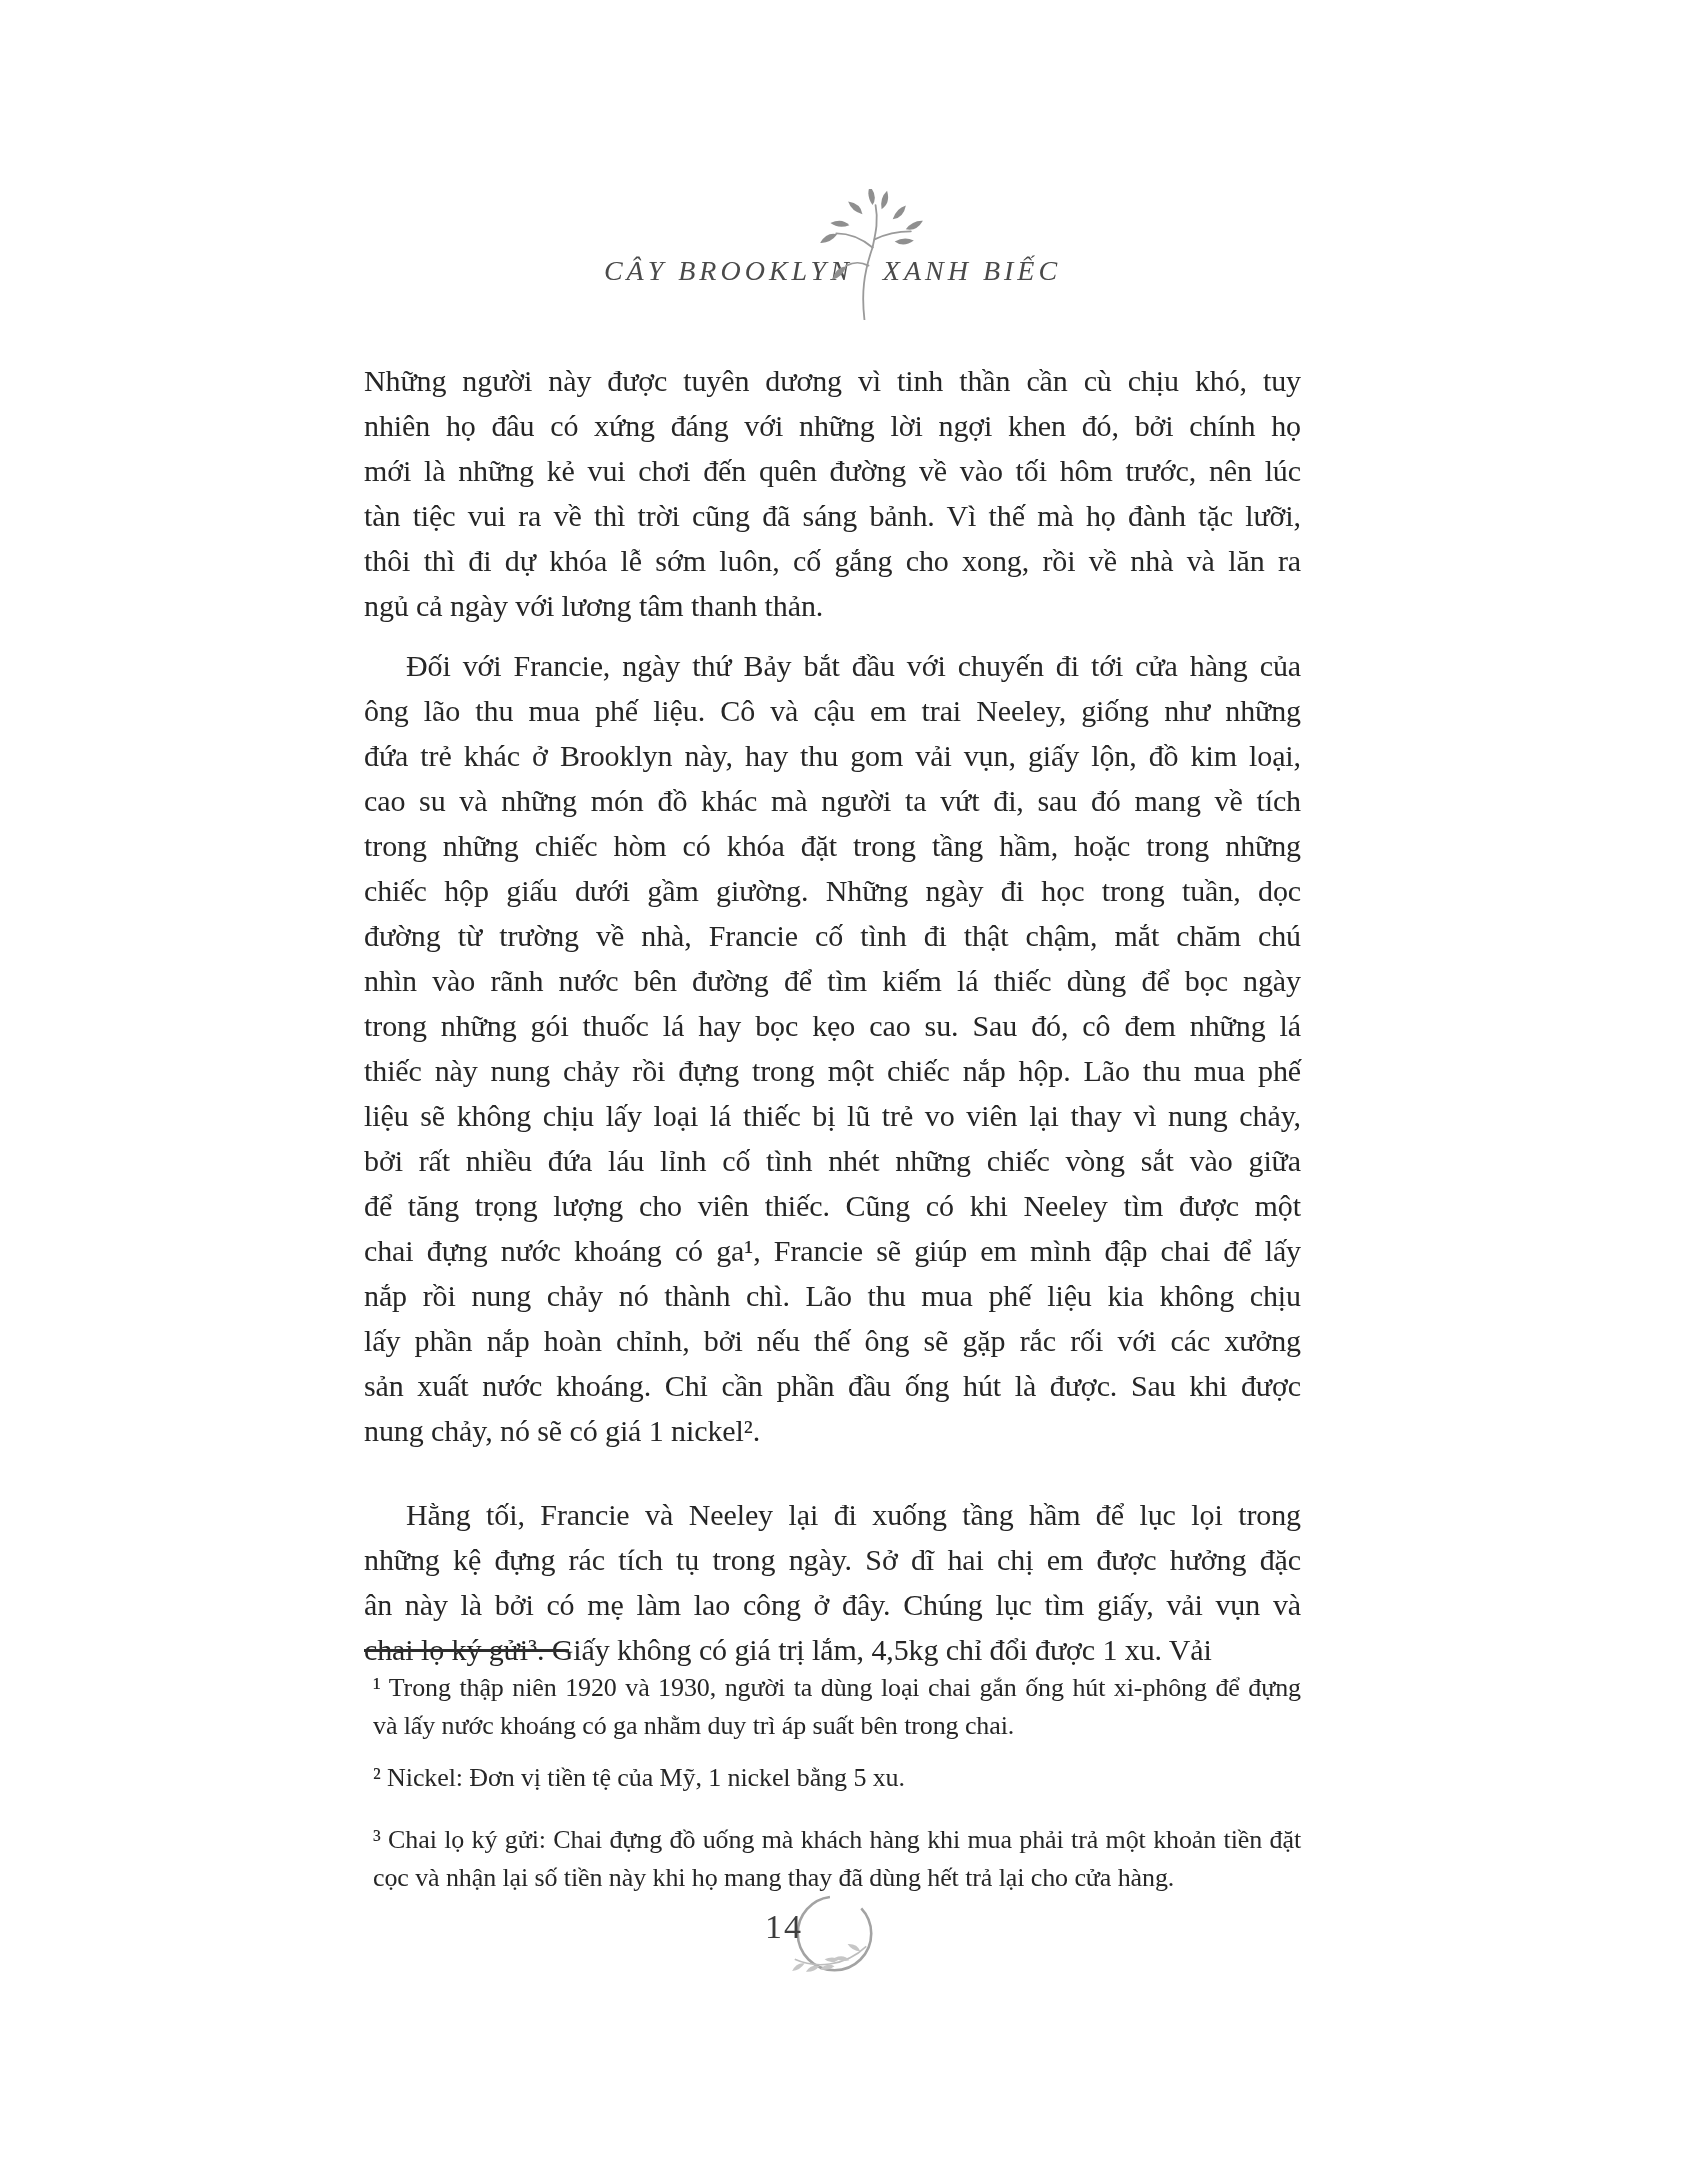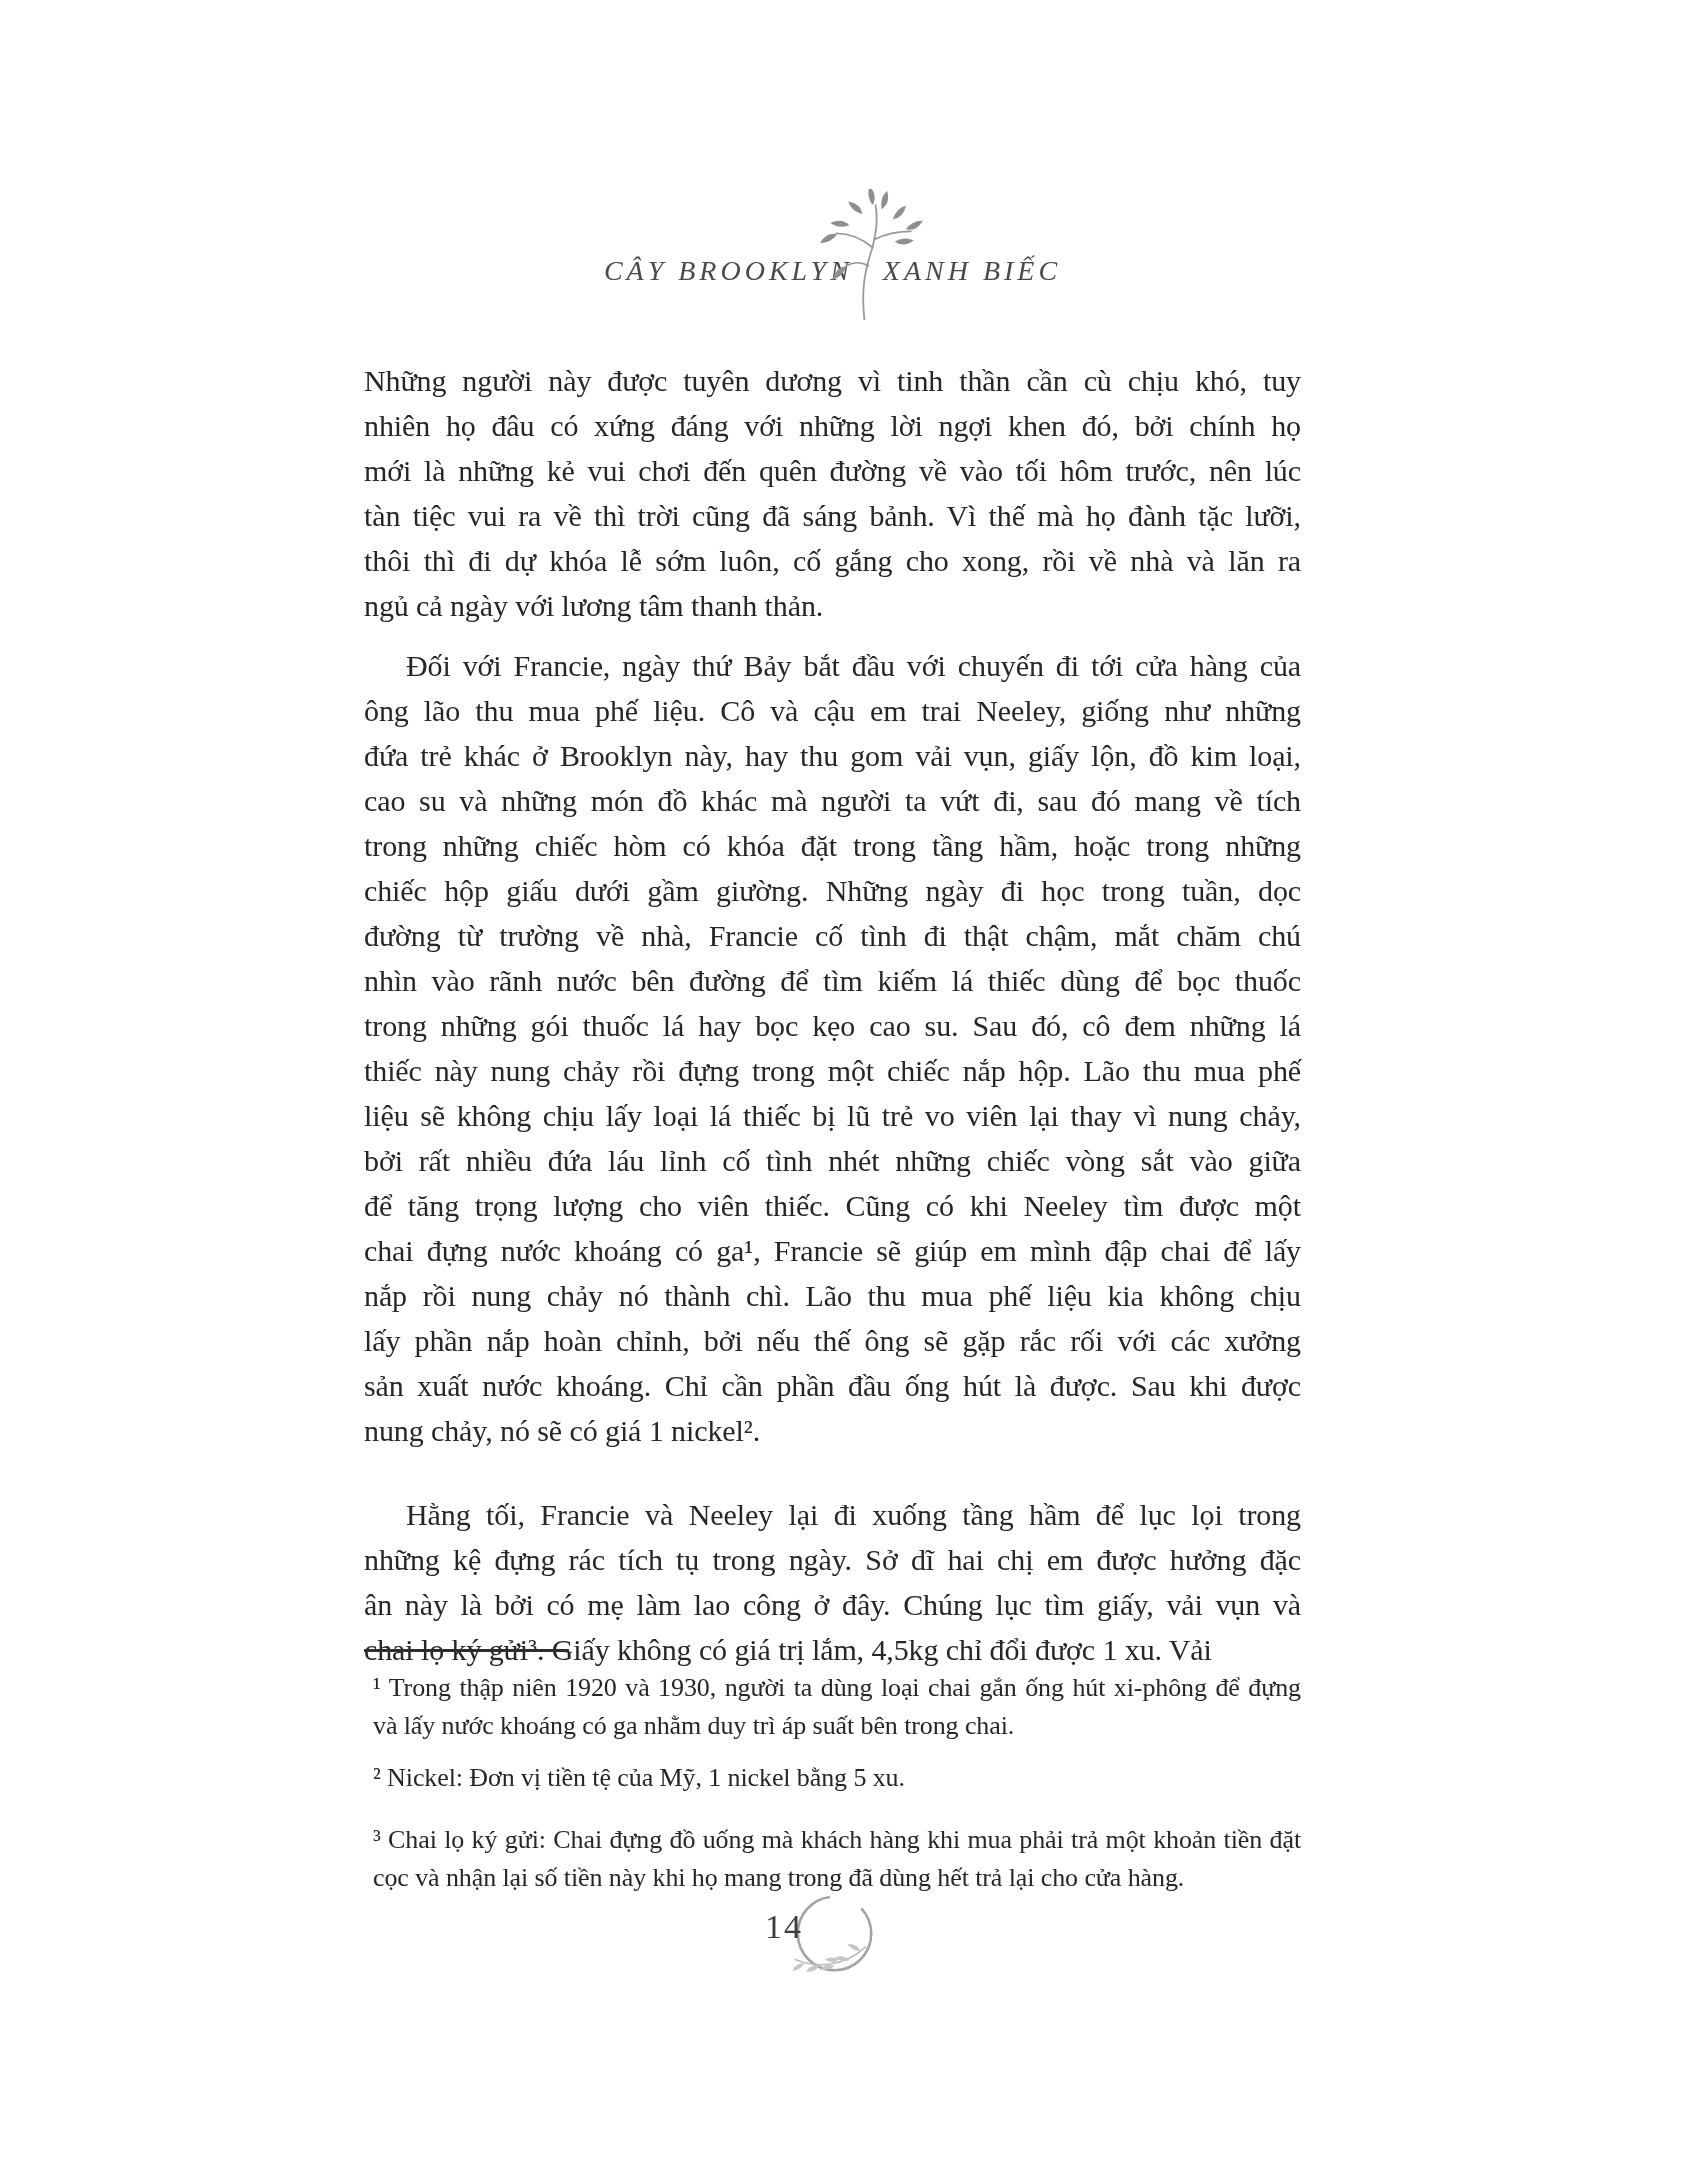--- a/index.html
+++ b/index.html
@@ -105,21 +105,21 @@
         <div class="line last">ngủ cả ngày với lương tâm thanh thản.</div>
       </div>
     <div class="col para p2 indent">
         <div class="line">Đối với Francie, ngày thứ Bảy bắt đầu với chuyến đi tới cửa hàng của</div>
         <div class="line">ông lão thu mua phế liệu. Cô và cậu em trai Neeley, giống như những</div>
         <div class="line">đứa trẻ khác ở Brooklyn này, hay thu gom vải vụn, giấy lộn, đồ kim loại,</div>
         <div class="line">cao su và những món đồ khác mà người ta vứt đi, sau đó mang về tích</div>
         <div class="line">trong những chiếc hòm có khóa đặt trong tầng hầm, hoặc trong những</div>
         <div class="line">chiếc hộp giấu dưới gầm giường. Những ngày đi học trong tuần, dọc</div>
         <div class="line">đường từ trường về nhà, Francie cố tình đi thật chậm, mắt chăm chú</div>
-        <div class="line">nhìn vào rãnh nước bên đường để tìm kiếm lá thiếc dùng để bọc thuốc</div>
+        <div class="line">nhìn vào rãnh nước bên đường để tìm kiếm lá thiếc dùng để bọc ngày</div>
         <div class="line">trong những gói thuốc lá hay bọc kẹo cao su. Sau đó, cô đem những lá</div>
         <div class="line">thiếc này nung chảy rồi đựng trong một chiếc nắp hộp. Lão thu mua phế</div>
         <div class="line">liệu sẽ không chịu lấy loại lá thiếc bị lũ trẻ vo viên lại thay vì nung chảy,</div>
         <div class="line">bởi rất nhiều đứa láu lỉnh cố tình nhét những chiếc vòng sắt vào giữa</div>
         <div class="line">để tăng trọng lượng cho viên thiếc. Cũng có khi Neeley tìm được một</div>
         <div class="line">chai đựng nước khoáng có ga¹, Francie sẽ giúp em mình đập chai để lấy</div>
         <div class="line">nắp rồi nung chảy nó thành chì. Lão thu mua phế liệu kia không chịu</div>
         <div class="line">lấy phần nắp hoàn chỉnh, bởi nếu thế ông sẽ gặp rắc rối với các xưởng</div>
         <div class="line">sản xuất nước khoáng. Chỉ cần phần đầu ống hút là được. Sau khi được</div>
         <div class="line last">nung chảy, nó sẽ có giá 1 nickel².</div>
@@ -136,21 +136,21 @@
   <section>
     <div class="col para fn fn1">
         <div class="line">¹ Trong thập niên 1920 và 1930, người ta dùng loại chai gắn ống hút xi-phông để đựng</div>
         <div class="line last">và lấy nước khoáng có ga nhằm duy trì áp suất bên trong chai.</div>
       </div>
     <div class="col para fn fn2">
         <div class="line last">² Nickel: Đơn vị tiền tệ của Mỹ, 1 nickel bằng 5 xu.</div>
       </div>
     <div class="col para fn fn3">
         <div class="line">³ Chai lọ ký gửi: Chai đựng đồ uống mà khách hàng khi mua phải trả một khoản tiền đặt</div>
-        <div class="line last">cọc và nhận lại số tiền này khi họ mang trong đã dùng hết trả lại cho cửa hàng.</div>
+        <div class="line last">cọc và nhận lại số tiền này khi họ mang thay đã dùng hết trả lại cho cửa hàng.</div>
       </div>
   </section>
 
   <footer class="emblem">
     <svg viewBox="0 0 140 140" xmlns="http://www.w3.org/2000/svg" aria-hidden="true">
       <circle cx="70" cy="70" r="37" fill="none" stroke="#a3a3a3" stroke-width="2.6" pathLength="100" stroke-dasharray="85 15" stroke-dashoffset="12"></circle>
       <g>
         <path d="M30 96 C 50 105 80 104 102 83" fill="none" stroke="#bdbdbd" stroke-width="1.6"></path>
         <g fill="#c6c6c6">
           <path transform="translate(40 100) rotate(168)" d="M0 0 Q6 -6 14 -5 Q8 3 0 0"></path>

